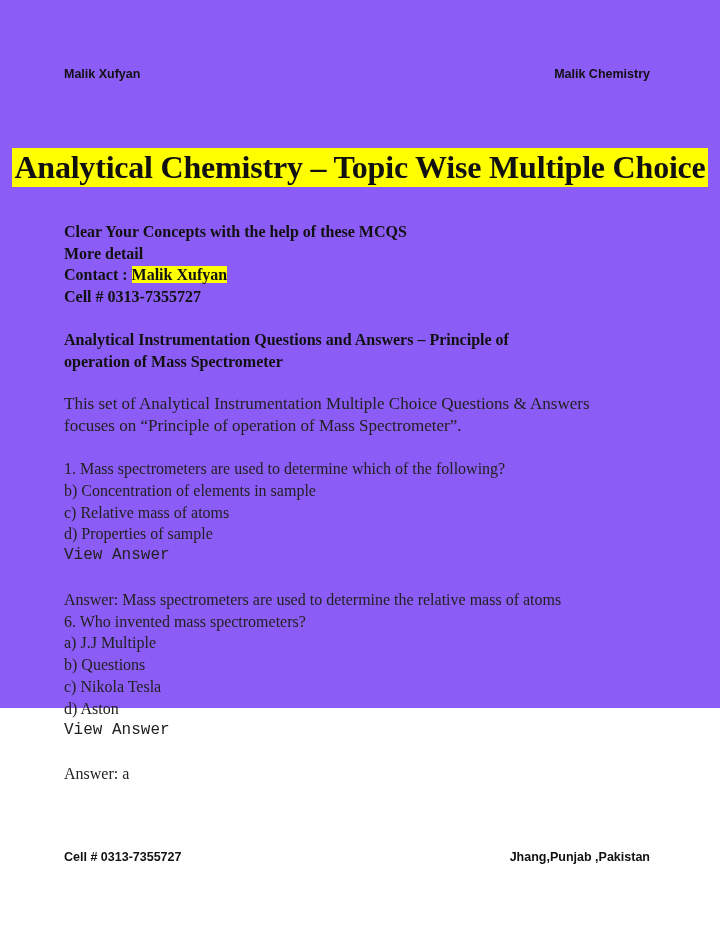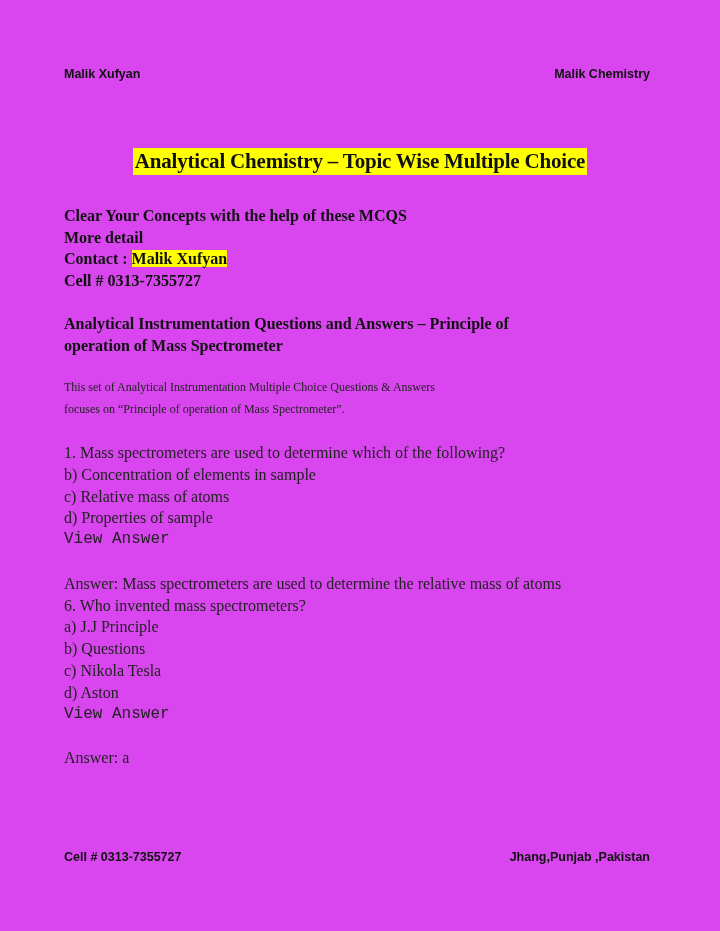--- a/index.html
+++ b/index.html
@@ -11,22 +11,22 @@
       width: 720px;
       height: 931px;
       position: relative;
       overflow: hidden;
       color: #1a1a1a;
     }
     .page {
       position: absolute;
       left: 0; top: 0;
       width: 720px;
-      height: 931px;
-      background: #d946ef;
+      height: 708px;
+      background: #8b5cf6;
     }
     .hdr, .ftr {
       position: absolute;
       left: 64px;
       right: 70px;
       display: flex;
       justify-content: space-between;
       font-family: "Liberation Sans", sans-serif;
       font-weight: bold;
       font-size: 12.5px;
@@ -37,33 +37,34 @@
 
     .title-wrap {
       position: absolute;
       left: 0; right: 0;
       top: 149px;
       text-align: center;
     }
     .title {
       font-family: "Liberation Serif", serif;
       font-weight: bold;
-      font-size: 21px;
+      font-size: 32px;
       color: #111;
       background: #ffff00;
       padding: 1px 2px 2px 2px;
       letter-spacing: -0.2px;
     }
 
     .body {
       position: absolute;
       left: 64px;
       width: 600px;
       font-family: "Liberation Serif", serif;
       color: #222;
+      margin-top: 16px;
     }
     .intro {
       top: 205px;
       font-weight: bold;
       font-size: 16px;
       line-height: 21.5px;
       color: #111;
     }
     .hl {
       background: #ffff00;
@@ -71,21 +72,21 @@
     .section-title {
       top: 313px;
       font-weight: bold;
       font-size: 16px;
       line-height: 21.5px;
       color: #111;
       font-family: Liberation Serif, serif;
     }
     .desc {
       top: 377px;
-      font-size: 12px;
+      font-size: 17px;
       line-height: 21.5px;
     }
     .qa {
       top: 442px;
       font-size: 16px;
       line-height: 21.8px;
     }
     .line { display: block; white-space: nowrap; }
     .gap { display: block; height: 21.8px; }
     .view-answer { cursor: pointer; font-family: Liberation Mono, monospace; }
@@ -126,21 +127,21 @@
       <span class="line">1. Mass spectrometers are used to determine which of the following?</span>
       <span class="line">b) Concentration of elements in sample</span>
       <span class="line">c) Relative mass of atoms</span>
       <span class="line">d) Properties of sample</span>
       <span class="line view-answer">View Answer</span>
       <span class="gap"></span>
       <span class="line">Answer: Mass spectrometers are used to determine the relative mass of atoms</span>
     </div>
     <div>
       <span class="line">6. Who invented mass spectrometers?</span>
-      <span class="line">a) J.J Principle</span>
+      <span class="line">a) J.J Multiple</span>
       <span class="line">b) Questions</span>
       <span class="line">c) Nikola Tesla</span>
       <span class="line">d) Aston</span>
       <span class="line view-answer">View Answer</span>
       <span class="gap"></span>
       <span class="line">Answer: a</span>
     </div>
   </div>
 
   <div class="ftr">

